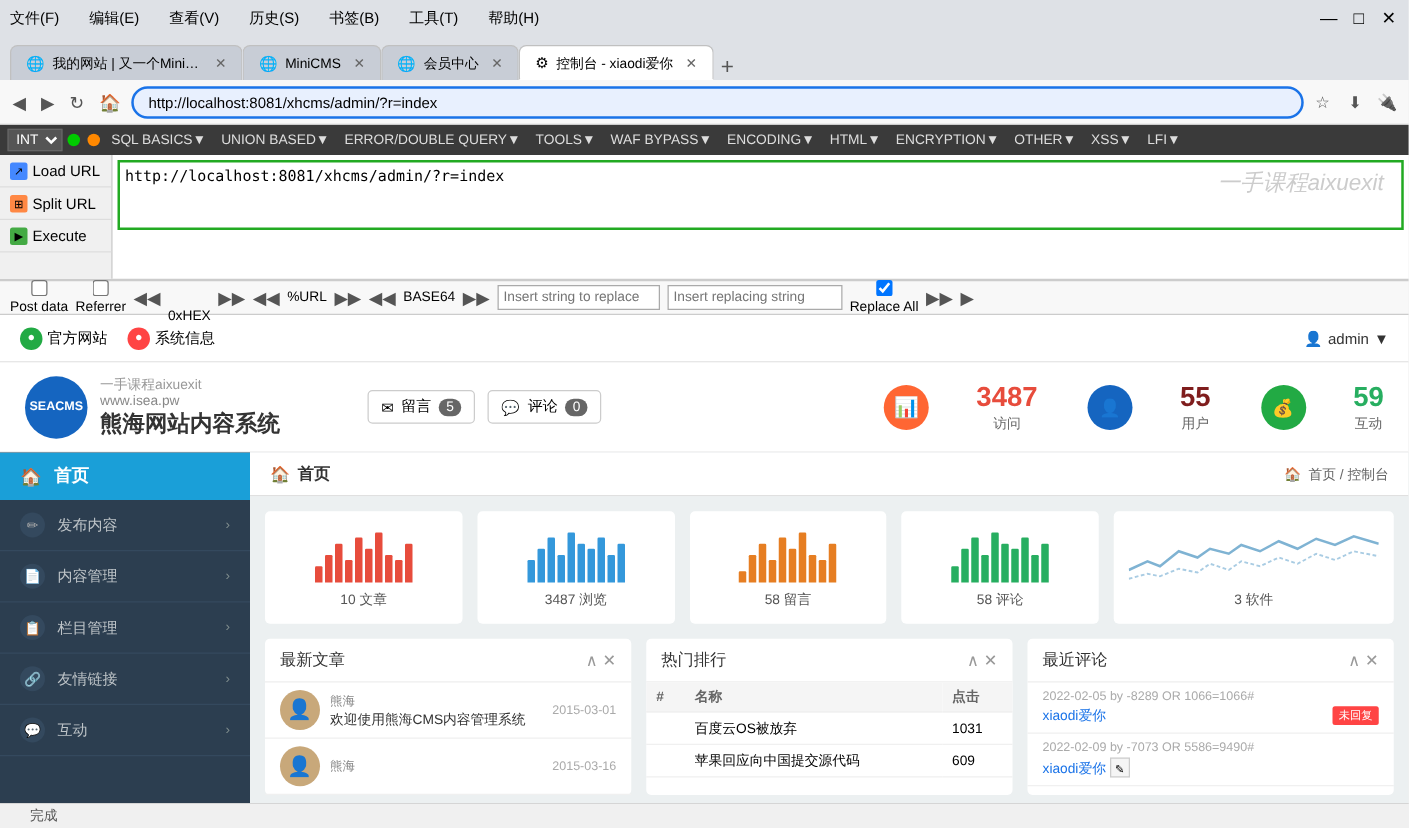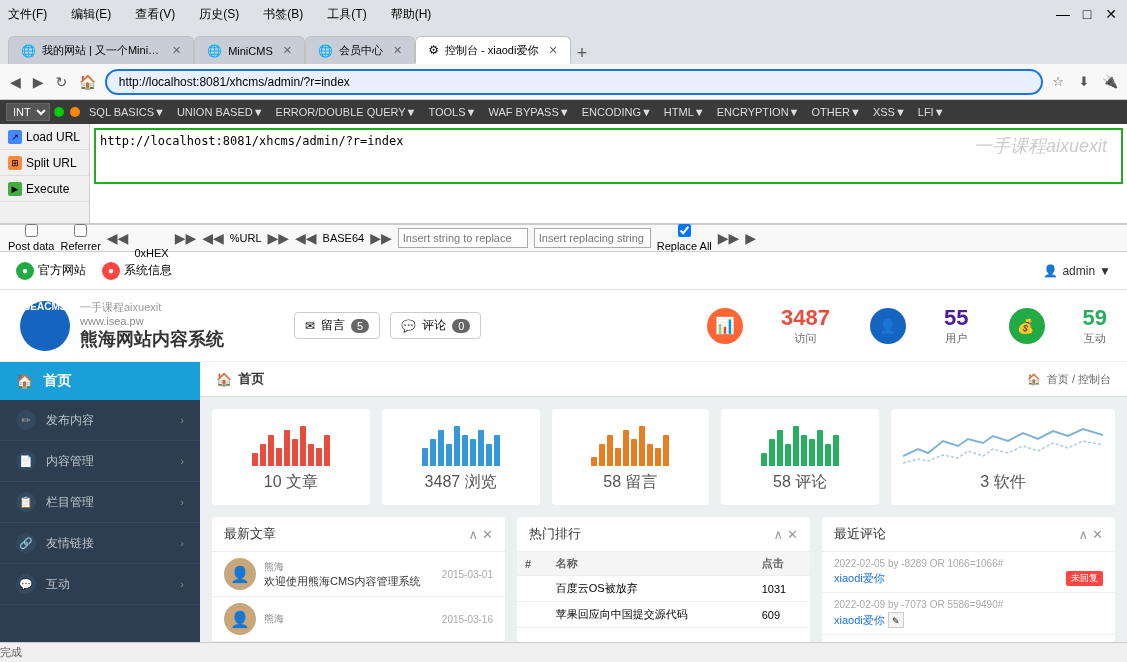--- a/index.html
+++ b/index.html
@@ -55,21 +55,21 @@
     .cms-header { background: white; height: 38px; display: flex; align-items: center; justify-content: space-between; padding: 0 16px; border-bottom: 1px solid #e0e0e0; }
     .cms-nav-left { display: flex; gap: 16px; align-items: center; }
     .cms-nav-item { display: flex; align-items: center; gap: 4px; font-size: 12px; cursor: pointer; }
     .cms-nav-icon-orange { width: 18px; height: 18px; border-radius: 50%; background: #ff4444; color: white; display: flex; align-items: center; justify-content: center; font-size: 10px; }
     .cms-nav-icon-green { width: 18px; height: 18px; border-radius: 50%; background: #22aa44; color: white; display: flex; align-items: center; justify-content: center; font-size: 10px; }
     .admin-menu { display: flex; align-items: center; gap: 4px; font-size: 12px; cursor: pointer; color: #333; }
 
     
     .cms-stats-row { background: white; display: flex; align-items: center; padding: 10px 20px; gap: 20px; border-bottom: 1px solid #eee; }
     .cms-logo-area { display: flex; align-items: center; gap: 10px; margin-right: 20px; }
-    .cms-logo-icon { width: 50px; height: 50px; border-radius: 50%; background: #1565c0; display: flex; justify-content: center; color: white; font-size: 10px; font-weight: bold; }
+    .cms-logo-icon { width: 50px; height: 50px; border-radius: 50%; background: #1565c0; display: flex; align-items: center; justify-content: center; color: white; font-size: 10px; font-weight: bold; }
     .cms-site-info { display: flex; flex-direction: column; }
     .cms-site-title { font-size: 11px; color: #999; }
     .cms-site-name { font-size: 18px; font-weight: bold; color: #333; }
     .cms-action-btns { display: flex; gap: 10px; margin-left: 30px; }
     .cms-action-badge { display: flex; align-items: center; gap: 6px; border: 1px solid #ccc; border-radius: 4px; padding: 4px 10px; cursor: pointer; font-size: 12px; }
     .badge-count { background: #666; color: white; border-radius: 10px; padding: 1px 6px; font-size: 11px; }
     .cms-stat-block { display: flex; flex-direction: column; align-items: center; margin-left: 30px; }
     .stat-number { font-size: 22px; font-weight: bold; }
     .stat-label { font-size: 11px; color: #666; }
     .stat-icon-orange { width: 36px; height: 36px; border-radius: 50%; background: #ff6633; display: flex; align-items: center; justify-content: center; color: white; font-size: 16px; }
@@ -91,21 +91,21 @@
     .content-area { flex: 1; background: #ecf0f1; overflow-y: auto; padding: 0; }
 
     
     .breadcrumb-bar { background: white; padding: 8px 16px; display: flex; align-items: center; justify-content: space-between; border-bottom: 1px solid #e0e0e0; }
     .breadcrumb { display: flex; align-items: center; gap: 6px; font-size: 13px; font-weight: bold; color: #333; }
     .breadcrumb-right { display: flex; align-items: center; gap: 6px; font-size: 11px; color: #666; }
 
     
     .chart-tiles { display: flex; gap: 0; background: #ecf0f1; padding: 12px; gap: 12px; }
     .chart-tile { background: white; border-radius: 4px; padding: 12px; display: flex; flex-direction: column; align-items: center; gap: 6px; flex: 1; }
-    .chart-label { font-size: 16px; color: #555; }
+    .chart-label { font-size: 11px; color: #555; }
 
     
     .bar-chart { display: flex; align-items: flex-end; gap: 2px; height: 45px; }
     .bar { width: 6px; border-radius: 1px 1px 0 0; }
 
     
     .line-chart { width: 200px; height: 45px; }
 
     
     .panels-row { display: flex; gap: 12px; padding: 0 12px 12px; }
@@ -129,21 +129,21 @@
     .hot-table td { padding: 5px 8px; border-bottom: 1px solid #f0f0f0; }
 
     
     .comment-item { padding: 6px 12px; border-bottom: 1px solid #f0f0f0; font-size: 11px; }
     .comment-meta { color: #aaa; font-size: 10px; margin-bottom: 2px; }
     .comment-user { color: #1a73e8; }
     .comment-badge { background: #ff4444; color: white; font-size: 9px; padding: 1px 5px; border-radius: 2px; float: right; }
     .comment-edit-icon { display: inline-block; width: 16px; height: 16px; background: #f5f5f5; border: 1px solid #ccc; text-align: center; line-height: 16px; cursor: pointer; font-size: 9px; }
 
     
-    .status-bar { background: #f0f0f0; height: 20px; display: flex; align-items: center; padding: 0 0; font-size: 11px; color: #555; border-top: 1px solid #ccc; position: fixed; bottom: 0; left: 0; right: 0; }
+    .status-bar { background: #f0f0f0; height: 20px; display: flex; align-items: center; padding: 0 24px; font-size: 11px; color: #555; border-top: 1px solid #ccc; position: fixed; bottom: 0; left: 0; right: 0; }
   </style>
 </head>
 <body>
 
 <div class="title-bar">
   <div class="title-bar-menu">
     <span>文件(F)</span>
     <span>编辑(E)</span>
     <span>查看(V)</span>
     <span>历史(S)</span>
@@ -247,21 +247,21 @@
   <span class="replace-arrow">◀◀</span>
   <span style="font-size:11px;margin-top:29px;">0xHEX</span>
   <span class="replace-arrow">▶▶</span>
   <span class="replace-arrow">◀◀</span>
   <span style="font-size:11px;">%URL</span>
   <span class="replace-arrow">▶▶</span>
   <span class="replace-arrow">◀◀</span>
   <span style="font-size:11px;">BASE64</span>
   <span class="replace-arrow">▶▶</span>
   <input class="replace-input" style="width: 130px;" type="text" placeholder="Insert string to replace">
-  <input class="replace-input" style="width: 117px;" type="text" placeholder="Insert replacing string">
+  <input class="replace-input" style="width: 140px;" type="text" placeholder="Insert replacing string">
   <label class="checkbox-label">
     <input type="checkbox" checked="" style="">
     <span>Replace All</span>
   </label>
   <span class="replace-arrow">▶▶</span>
   <span class="replace-arrow">▶</span>
 </div>
 
 <div class="cms-wrapper">
 
@@ -310,21 +310,21 @@
     <div style="display:flex;align-items:center;gap:8px;">
       <div class="stat-icon-orange">📊</div>
       <div class="cms-stat-block">
         <span class="stat-number" style="color:#e74c3c;">3487</span>
         <span class="stat-label">访问</span>
       </div>
     </div>
     <div style="display:flex;align-items:center;gap:8px;margin-left:20px;">
       <div class="stat-icon-blue">👤</div>
       <div class="cms-stat-block">
-        <span class="stat-number" style="color:#4c1d95;">55</span>
+        <span class="stat-number" style="color:#7f1d1d;">55</span>
         <span class="stat-label">用户</span>
       </div>
     </div>
     <div style="display:flex;align-items:center;gap:8px;margin-left:20px;">
       <div class="stat-icon-green">💰</div>
       <div class="cms-stat-block">
         <span class="stat-number" style="color:#27ae60;">59</span>
         <span class="stat-label">互动</span>
       </div>
     </div>

